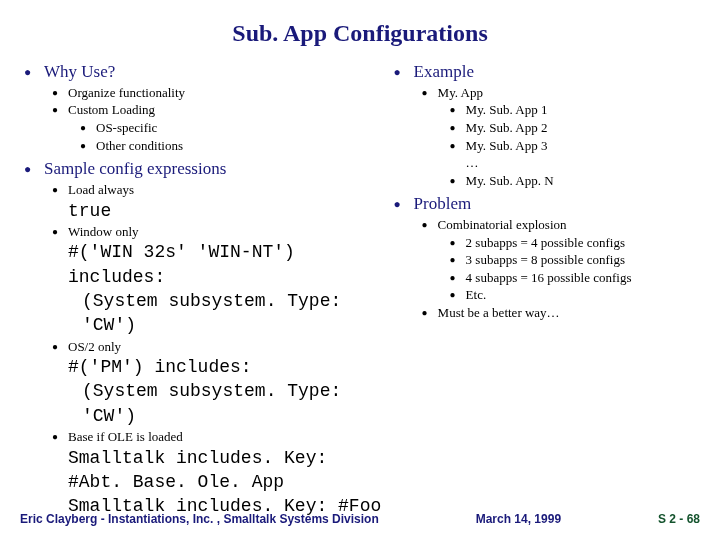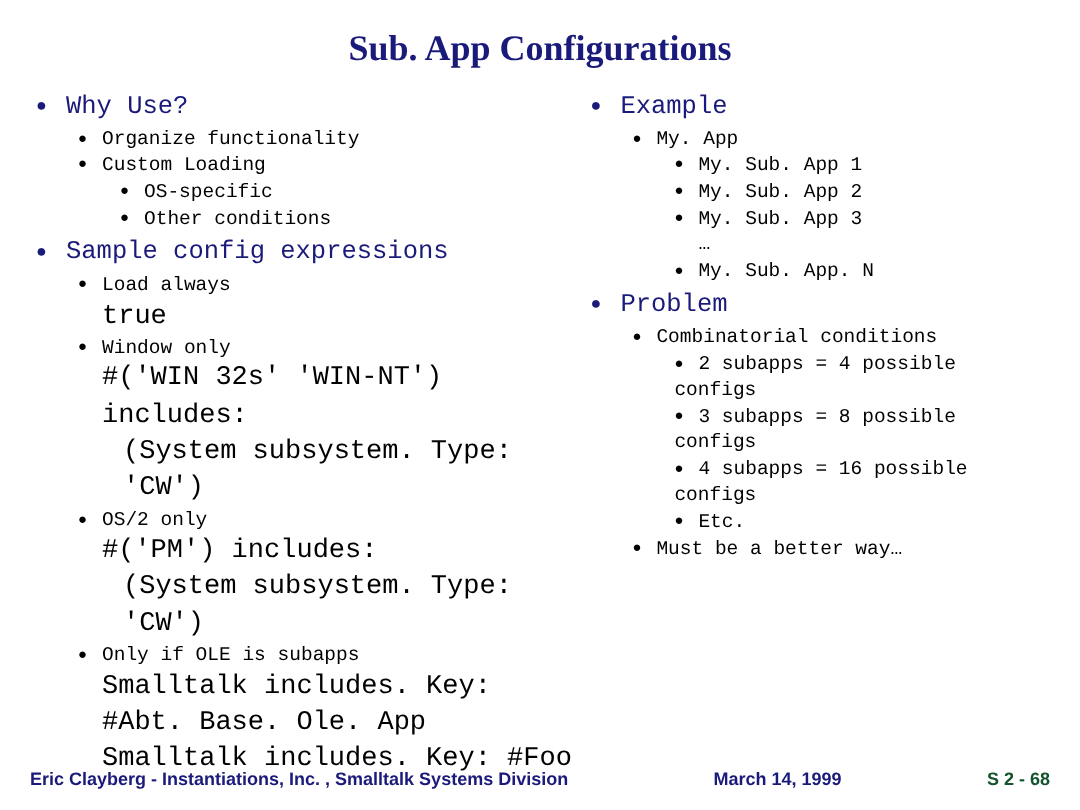--- a/index.html
+++ b/index.html
@@ -21,21 +21,21 @@
     padding-bottom: 6px;
   }
   .columns {
     display: flex;
     padding: 8px 24px 0 24px;
     font-size: 13px;
     line-height: 1.35;
   }
   .col-left { width: 55%; }
   .col-right { width: 45%; }
-  li { list-style: none; font-family: Liberation Mono, monospace; }
+  li { list-style: none; }
   .bullet::before {
     content: "●";
     display: inline-block;
     width: 16px;
     font-size: 10px;
     vertical-align: 1px;
   }
   .lvl0 { margin-left: 0; }
   .lvl0 > .bullet::before { width: 20px; font-size: 12px; }
   .lvl0 > .bullet { font-size: 17px; color: #1a1a7a; }
@@ -79,40 +79,40 @@
       <li class="cont1 mono">true</li>
 
       <li class="lvl1"><span class="bullet">Window only</span></li>
       <li class="cont1 mono">#('WIN 32s' 'WIN-NT') includes:</li>
       <li class="cont1 mono" style="margin-left:58px">(System subsystem. Type: 'CW')</li>
 
       <li class="lvl1"><span class="bullet">OS/2 only</span></li>
       <li class="cont1 mono">#('PM') includes:</li>
       <li class="cont1 mono" style="margin-left:58px">(System subsystem. Type: 'CW')</li>
 
-      <li class="lvl1"><span class="bullet">Only if OLE is subapps</span></li>
+      <li class="lvl1"><span class="bullet">Base if OLE is loaded</span></li>
       <li class="cont1 mono">Smalltalk includes. Key:</li>
       <li class="cont1 mono">#Abt. Base. Ole. App</li>
 
       <li class="cont1 mono">Smalltalk includes. Key: #Foo</li>
     </ul>
   </div>
 
   <div class="col-right">
     <ul>
       <li class="lvl0"><span class="bullet">Example</span></li>
       <li class="lvl1"><span class="bullet">My. App</span></li>
       <li class="lvl2"><span class="bullet">My. Sub. App 1</span></li>
       <li class="lvl2"><span class="bullet">My. Sub. App 2</span></li>
       <li class="lvl2"><span class="bullet">My. Sub. App 3</span></li>
       <li class="lvl2" style="margin-left:72px">…</li>
       <li class="lvl2"><span class="bullet">My. Sub. App. N</span></li>
 
       <li class="lvl0" style="margin-top:4px"><span class="bullet">Problem</span></li>
-      <li class="lvl1"><span class="bullet">Combinatorial conditions</span></li>
+      <li class="lvl1"><span class="bullet">Combinatorial explosion</span></li>
       <li class="lvl2"><span class="bullet">2 subapps = 4 possible configs</span></li>
       <li class="lvl2"><span class="bullet">3 subapps = 8 possible configs</span></li>
       <li class="lvl2"><span class="bullet">4 subapps = 16 possible configs</span></li>
       <li class="lvl2"><span class="bullet">Etc.</span></li>
       <li class="lvl1"><span class="bullet">Must be a better way…</span></li>
     </ul>
   </div>
 </div>
 
 <div class="footer">

